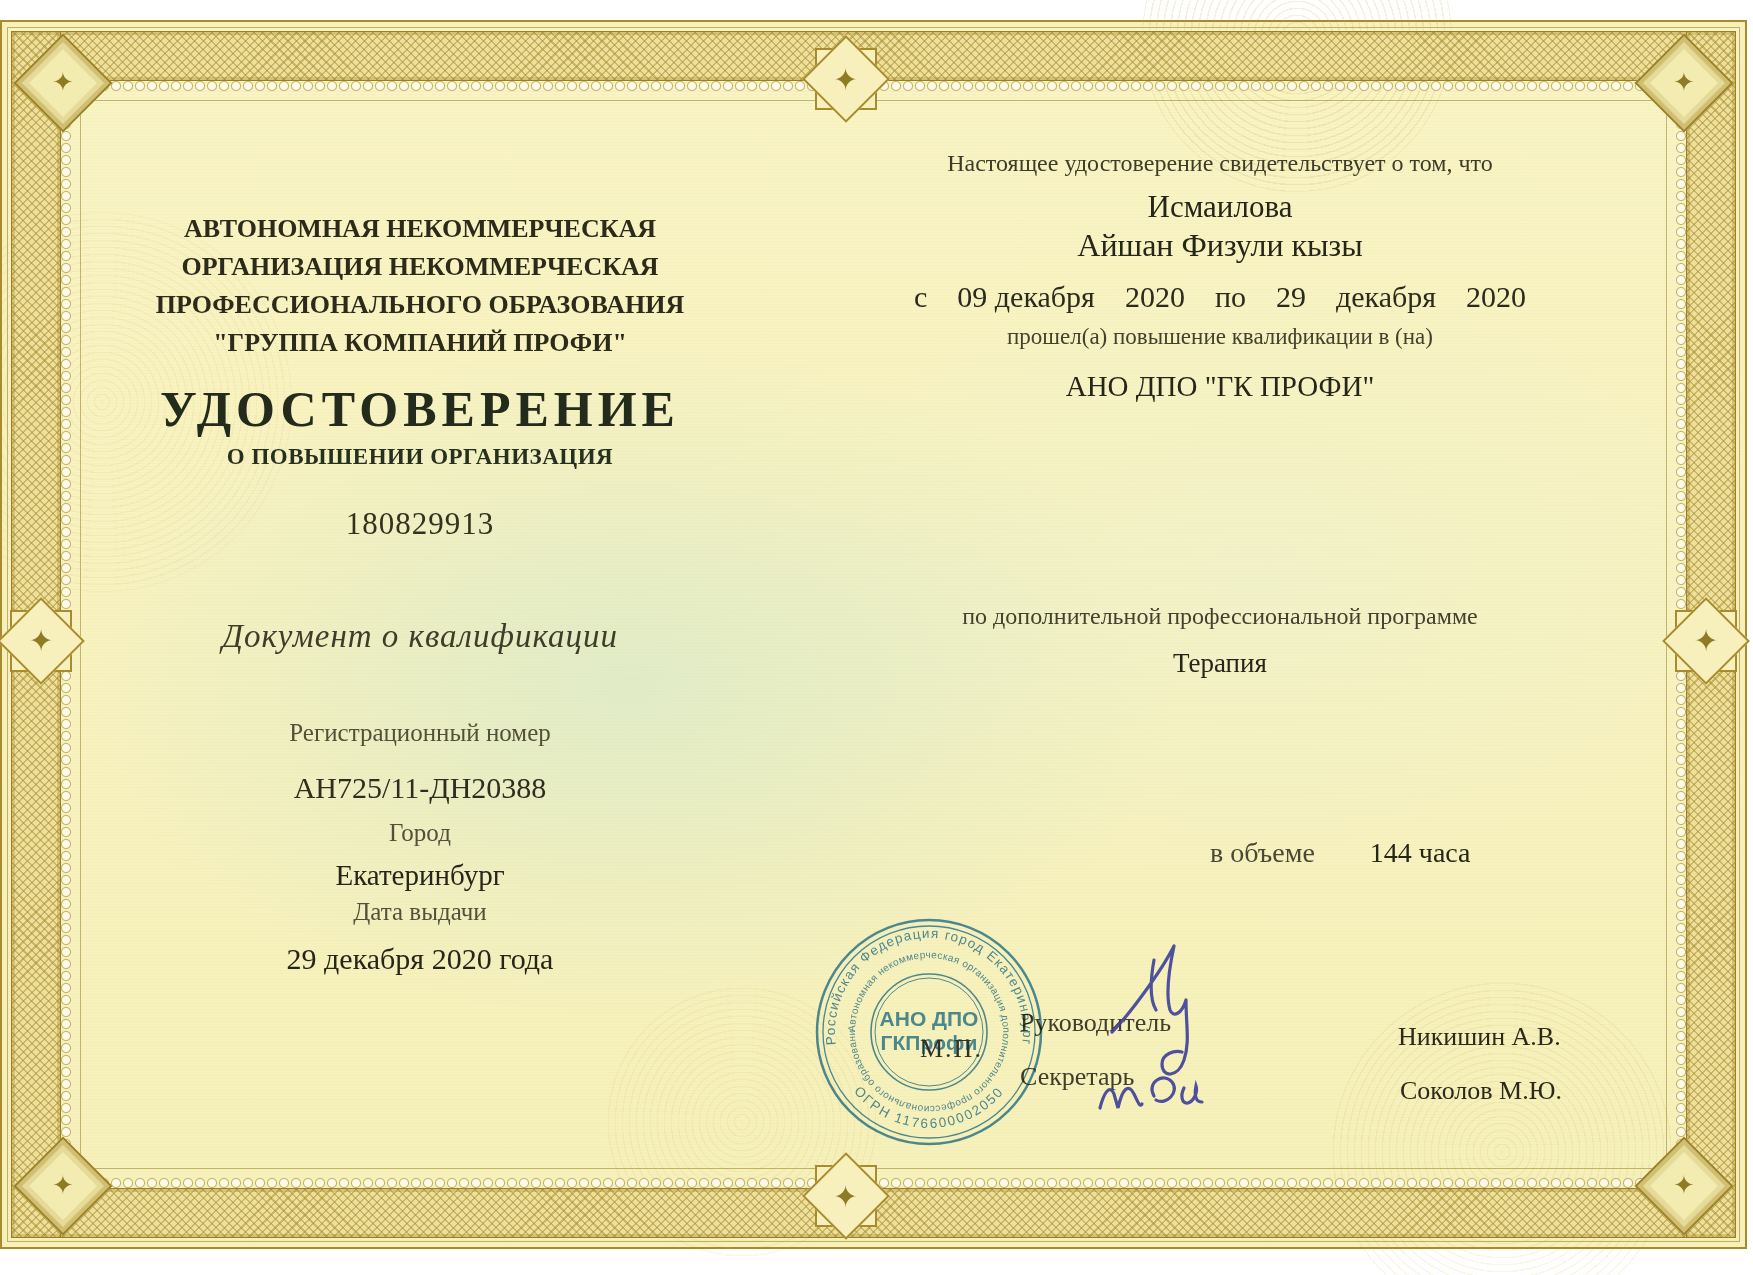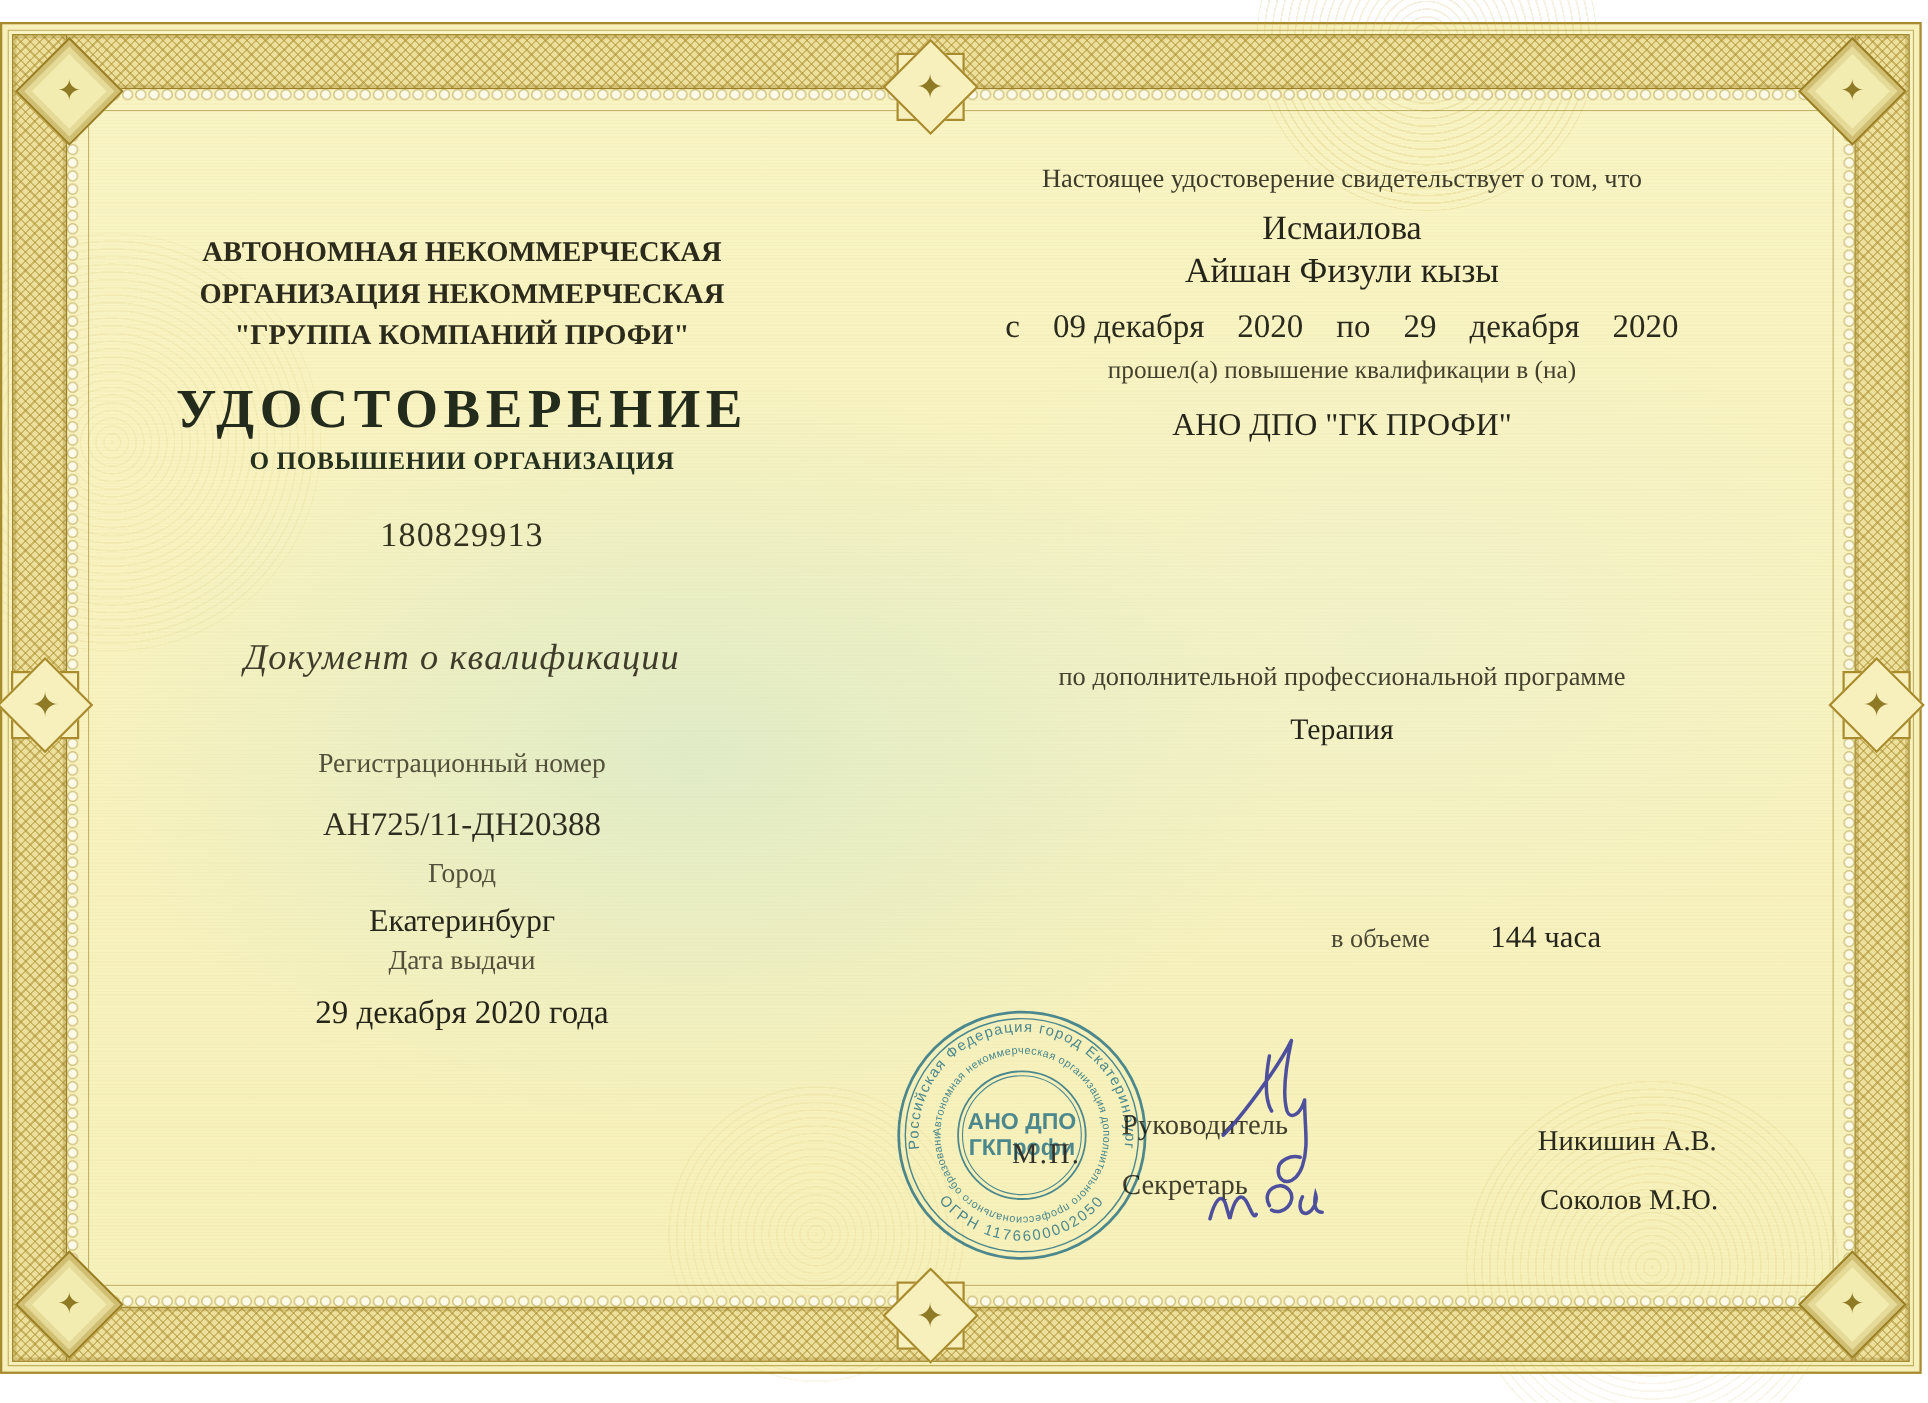--- a/index.html
+++ b/index.html
@@ -94,21 +94,21 @@
   .intro     { margin-top:12px; font-size:24px; color:#3d3b2a; }
   .surname   { margin-top:12px; font-size:31px; color:#26251a; }
   .fullname  { margin-top:2px; font-size:32px; color:#26251a; }
   .period    { margin-top:16px; font-size:30px; color:#2a2a1d; display:flex; gap:30px; justify-content:center; }
   .passed    { margin-top:10px; font-size:23px; color:#43412e; }
   .institution { margin-top:20px; font-size:29px; color:#26251a; }
   .programlabel { margin-top:200px; font-size:24px; color:#43412e; }
   .program   { margin-top:18px; font-size:27px; color:#26251a; }
   .volume    { margin-top:158px; width:100%; display:flex; align-items:baseline; gap:55px;
                justify-content:flex-start; padding-left:350px; box-sizing:border-box; }
-  .vollabel  { font-size:24px; color:#4a4834; }
+  .vollabel  { font-size:28px; color:#4a4834; }
   .volval    { font-size:28px; color:#26251a; }
   
   .sigline-label { position:absolute; z-index:3; font-size:26px; color:#3f3d2c; }
   .sigline-name  { position:absolute; z-index:3; font-size:26px; color:#2a291c; }
   .head-label { left:1020px; top:1008px; }
   .head-name  { left:1398px; top:1022px; }
   .sec-label  { left:1020px; top:1062px; }
   .sec-name   { left:1400px; top:1076px; }
   .mp { position:absolute; z-index:5; left:920px; top:1034px; font-size:26px; color:#31312b; letter-spacing:2px; }
   .stamp-svg { position:absolute; z-index:4; left:807px; top:910px; mix-blend-mode:multiply; opacity:.85; }
@@ -167,20 +167,21 @@
     <div class="rosette r1"></div>
     <div class="rosette r2"></div>
     <div class="rosette r3"></div>
     <div class="rosette r4"></div>
   </div>
 
   <div class="col col-left">
     <div class="org">
       <div class="orgline">АВТОНОМНАЯ НЕКОММЕРЧЕСКАЯ</div>
       <div class="orgline">ОРГАНИЗАЦИЯ НЕКОММЕРЧЕСКАЯ</div>
+      <div class="orgline">ПРОФЕССИОНАЛЬНОГО ОБРАЗОВАНИЯ</div>
       <div class="orgline">"ГРУППА КОМПАНИЙ ПРОФИ"</div>
     </div>
     <div class="doctitle">УДОСТОВЕРЕНИЕ</div>
     <div class="subtitle">О ПОВЫШЕНИИ ОРГАНИЗАЦИЯ</div>
     <div class="blanknum">180829913</div>
     <div class="dockind">Документ о квалификации</div>
     <div class="label reglabel">Регистрационный номер</div>
     <div class="regnum">АН725/11-ДН20388</div>
     <div class="label citylabel">Город</div>
     <div class="cityval">Екатеринбург</div>

